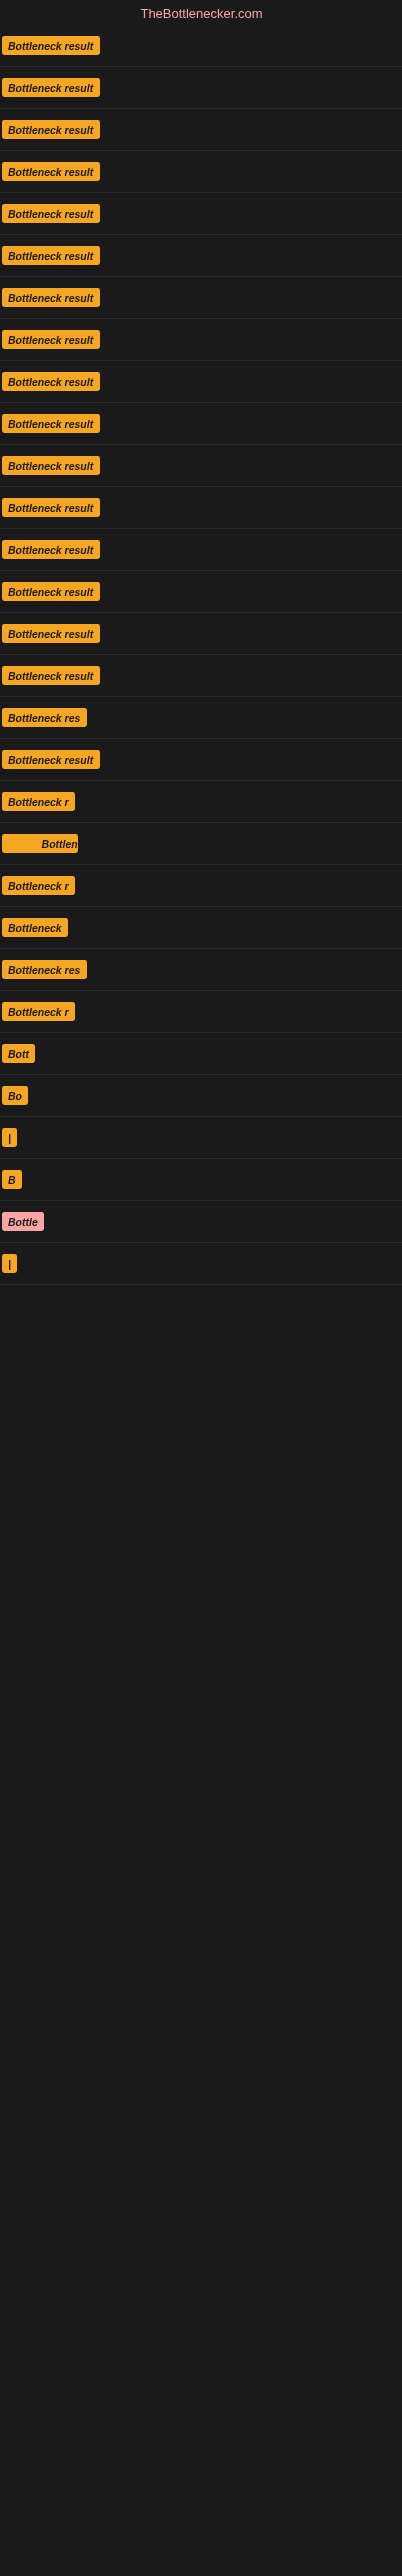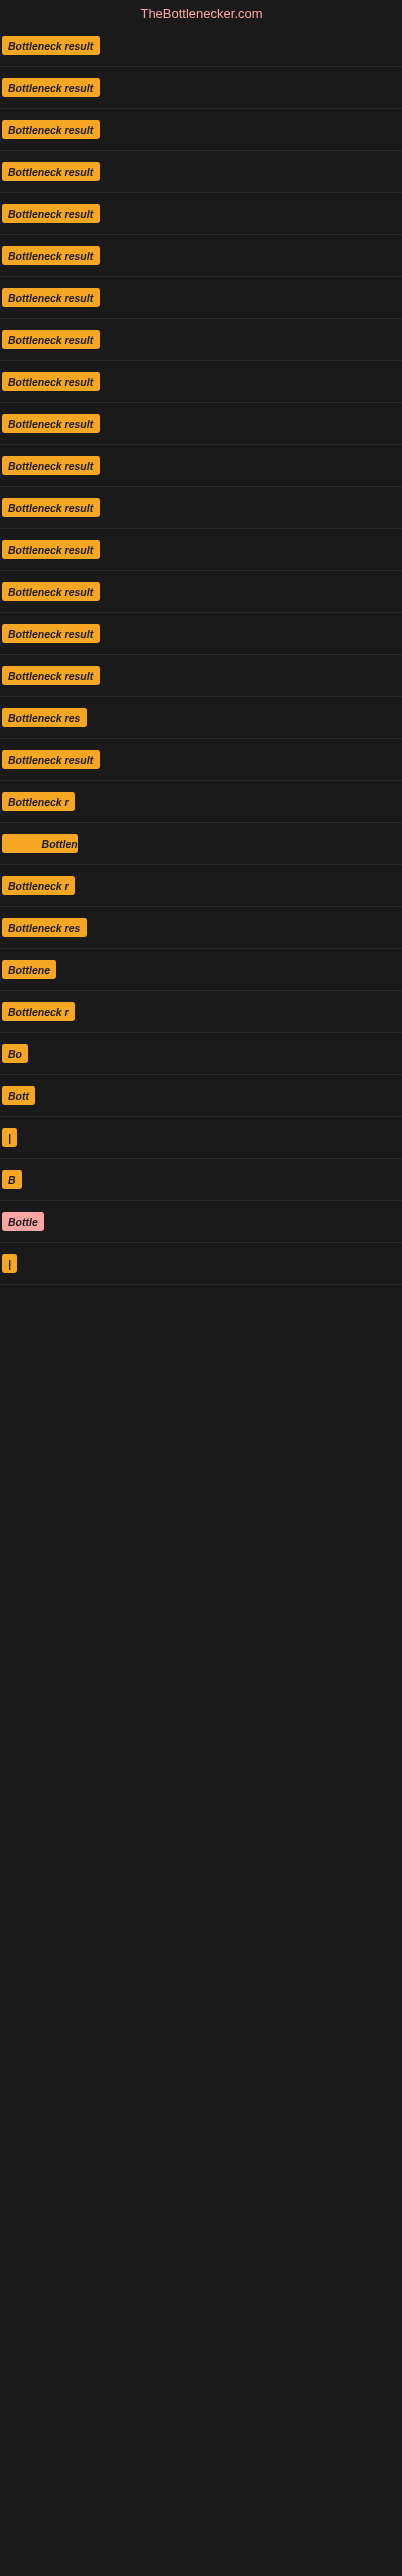--- a/index.html
+++ b/index.html
@@ -146,37 +146,37 @@
     </div>
     <div class="bottleneck-item" style="height: 42px;">
       <span class="bottleneck-badge" style="max-width: 76px; background-color: rgb(245, 166, 35); color: rgb(26, 26, 26); padding-left: 40px;">Bottlenec</span>
       <div class="row-line"></div>
     </div>
     <div class="bottleneck-item" style="height: 42px;">
       <span class="bottleneck-badge" style="max-width: 89px; background-color: rgb(245, 166, 35); color: rgb(26, 26, 26);">Bottleneck r</span>
       <div class="row-line"></div>
     </div>
     <div class="bottleneck-item" style="height: 42px;">
-      <span class="bottleneck-badge" style="max-width: 103px; background-color: rgb(245, 166, 35); color: rgb(26, 26, 26);">Bottleneck res</span>
+      <span class="bottleneck-badge" style="max-width: 79px; background-color: rgb(245, 166, 35); color: rgb(26, 26, 26);">Bottleneck</span>
       <div class="row-line"></div>
     </div>
     <div class="bottleneck-item" style="height: 42px;">
-      <span class="bottleneck-badge" style="max-width: 71px; background-color: rgb(245, 166, 35); color: rgb(26, 26, 26);">Bottlene</span>
+      <span class="bottleneck-badge" style="max-width: 103px; background-color: rgb(245, 166, 35); color: rgb(26, 26, 26);">Bottleneck res</span>
       <div class="row-line"></div>
     </div>
     <div class="bottleneck-item" style="height: 42px;">
       <span class="bottleneck-badge" style="max-width: 89px; background-color: rgb(245, 166, 35); color: rgb(26, 26, 26);">Bottleneck r</span>
       <div class="row-line"></div>
     </div>
     <div class="bottleneck-item" style="height: 42px;">
-      <span class="bottleneck-badge" style="max-width: 32px; background-color: rgb(245, 166, 35); color: rgb(26, 26, 26);">Bo</span>
+      <span class="bottleneck-badge" style="max-width: 44px; background-color: rgb(245, 166, 35); color: rgb(26, 26, 26);">Bott</span>
       <div class="row-line"></div>
     </div>
     <div class="bottleneck-item" style="height: 42px;">
-      <span class="bottleneck-badge" style="max-width: 44px; background-color: rgb(245, 166, 35); color: rgb(26, 26, 26);">Bott</span>
+      <span class="bottleneck-badge" style="max-width: 32px; background-color: rgb(245, 166, 35); color: rgb(26, 26, 26);">Bo</span>
       <div class="row-line"></div>
     </div>
     <div class="bottleneck-item" style="height: 42px;">
       <span class="bottleneck-badge" style="max-width: 16px; background-color: rgb(245, 166, 35); color: rgb(26, 26, 26);">|</span>
       <div class="row-line"></div>
     </div>
     <div class="bottleneck-item" style="height: 42px;">
       <span class="bottleneck-badge" style="max-width: 22.5px; background-color: rgb(245, 166, 35); color: rgb(26, 26, 26);">B</span>
       <div class="row-line"></div>
     </div>

